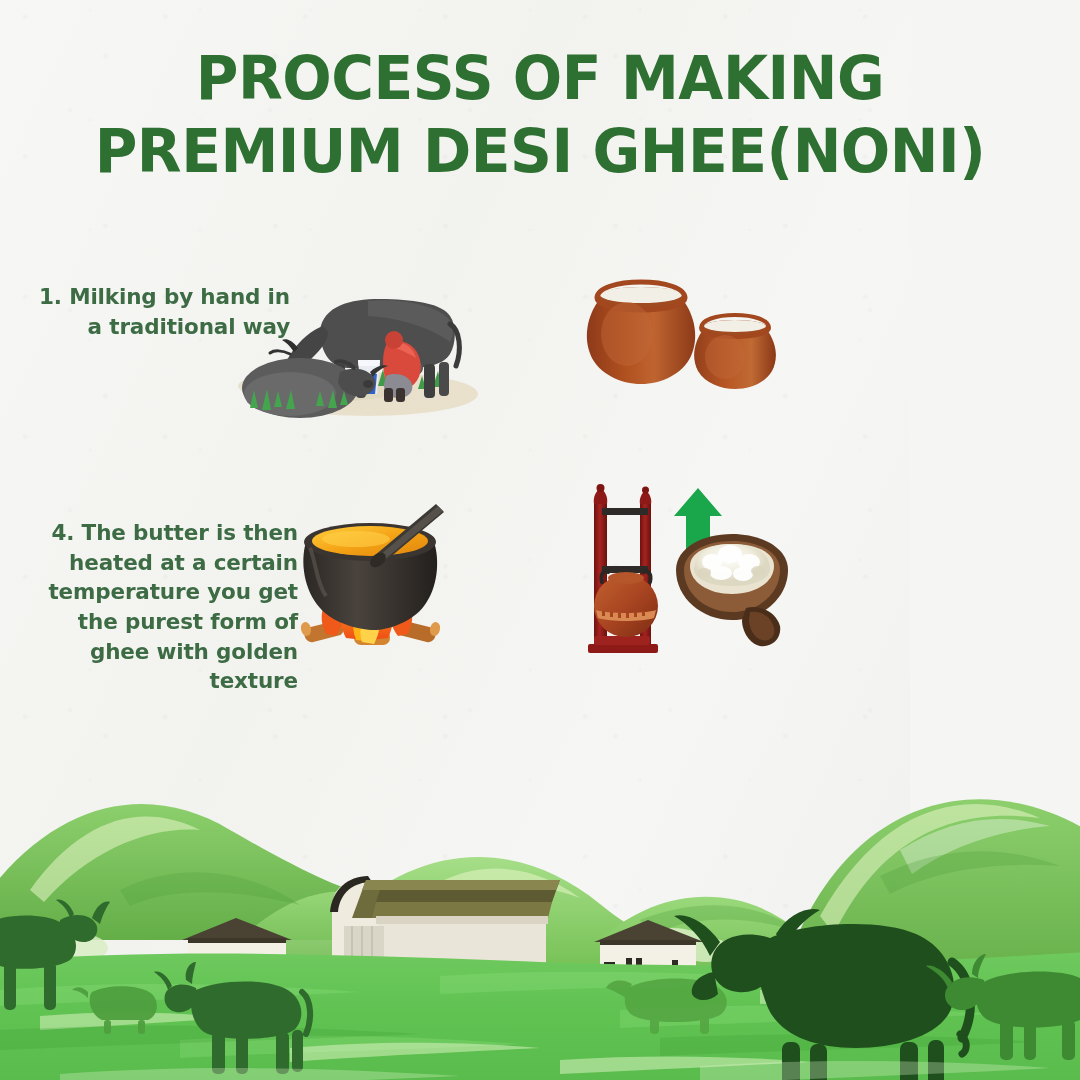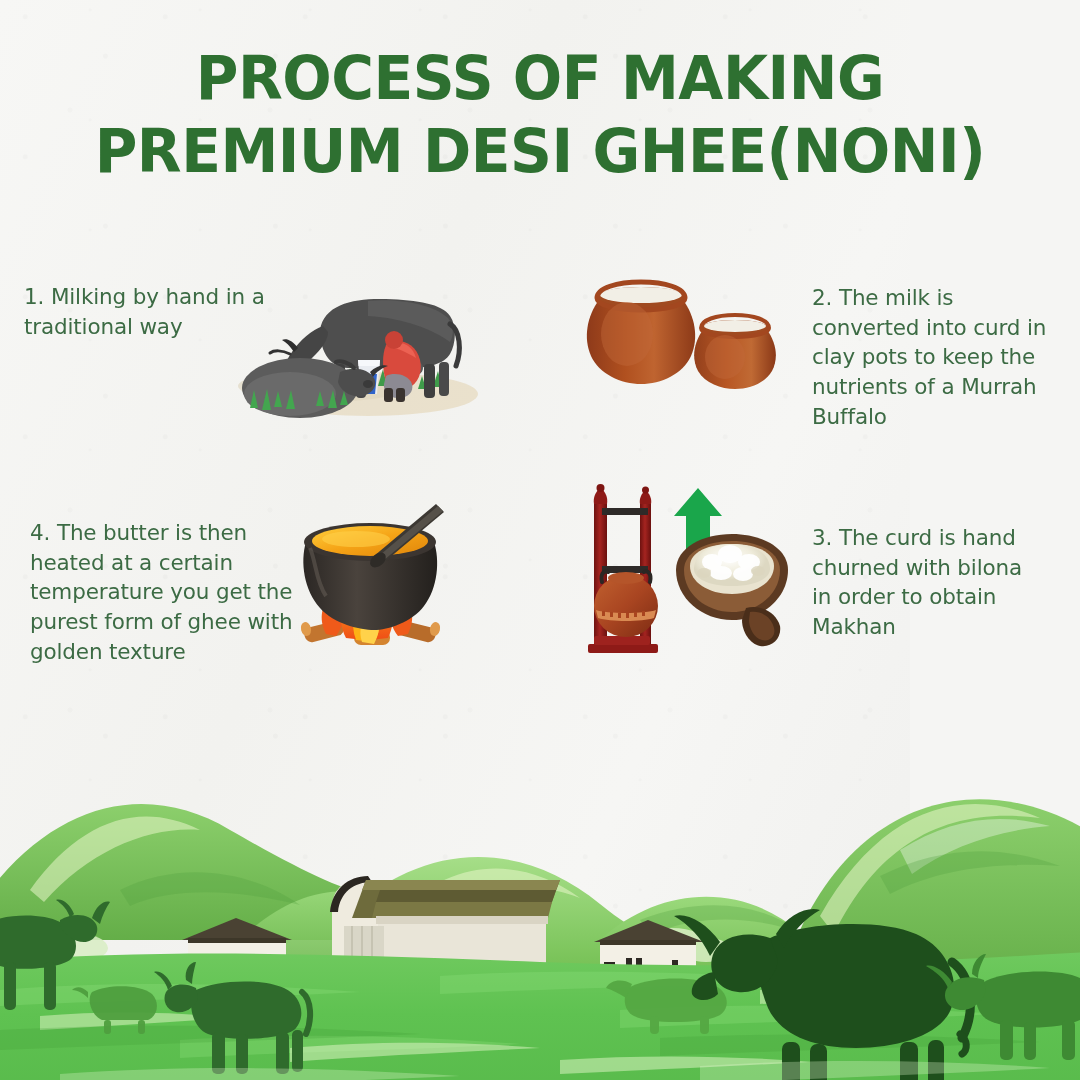--- a/index.html
+++ b/index.html
@@ -29,25 +29,26 @@
     line-height:1.22;
     letter-spacing:-0.5px;
     font-family:"DejaVu Sans","Liberation Sans",sans-serif;
     transform:scaleX(0.97);
   }
   #title .l{display:block;white-space:nowrap;}
   
   .steptext{
     position:absolute;
     color:#3c6b44;
-    font-weight:normal;
+    font-weight:bold;
     font-size:21.5px;
     line-height:1.38;
     font-family:"DejaVu Sans","Liberation Sans",sans-serif;
     letter-spacing:-0.15px;
+    text-align:right;
   }
   #t1{left:24px;top:282px;width:266px;}
   #t2{left:812px;top:283px;width:250px;}
   #t3{left:812px;top:523px;width:230px;}
   #t4{left:30px;top:518px;width:268px;}
 
   
   .art{position:absolute;}
   #art1{left:228px;top:268px;width:260px;height:152px;}
   #art2{left:575px;top:272px;width:220px;height:122px;}
@@ -144,21 +145,20 @@
           <path d="M34 142 l5 -21 4 21z"></path>
         <path d="M46 139 l4 -16 4 16z"></path>
           <path d="M58 141 l5 -19 4 19z"></path>
         <path d="M88 138 l4 -15 4 15z"></path>
           <path d="M100 140 l5 -18 4 18z"></path>
         <path d="M112 137 l4 -14 4 14z"></path>
       </g>
     </svg>
   </div>
 
-  <div class="steptext" id="t2">2. The milk is converted into curd in clay pots to keep the nutrients of a Murrah Buffalo</div>
 
   <div class="art" id="art2">
     <svg viewBox="0 0 220 122" width="220" height="122">
       <defs>
         <linearGradient id="potA" x1="0" y1="0" x2="1" y2="0">
           <stop offset="0%" stop-color="#8e3a1a"></stop>
           <stop offset="35%" stop-color="#b0501f"></stop>
           <stop offset="62%" stop-color="#bf6430"></stop>
           <stop offset="100%" stop-color="#8d3a18"></stop>
         </linearGradient>
@@ -185,21 +185,20 @@
                  C175 117 190 111 197 99 C204 86 201 70 192 58 Z" fill="url(#potB)"></path>
         <ellipse cx="160" cy="56" rx="34" ry="8" fill="#a04a20"></ellipse>
         <ellipse cx="160" cy="54" rx="31" ry="6" fill="#f2efe6"></ellipse>
         <path d="M126 56 C126 48 141 43 160 43 C179 43 194 48 194 56
                  C194 61 180 65 160 65 C140 65 126 61 126 56 Z" fill="none" stroke="#a3471f" stroke-width="4"></path>
         <ellipse cx="150" cy="85" rx="20" ry="22" fill="#c2693a" opacity="0.45"></ellipse>
       </g>
     </svg>
   </div>
 
-  <div class="steptext" id="t3">3. The curd is hand churned with bilona in order to obtain Makhan</div>
 
   <div class="art" id="art3">
     <svg viewBox="0 0 220 182" width="220" height="182">
       <defs>
         <linearGradient id="woodG" x1="0" y1="0" x2="1" y2="0">
           <stop offset="0%" stop-color="#6e1210"></stop>
           <stop offset="45%" stop-color="#a52420"></stop>
           <stop offset="100%" stop-color="#6a100e"></stop>
         </linearGradient>
         <linearGradient id="potC" x1="0" y1="0" x2="1" y2="1">

